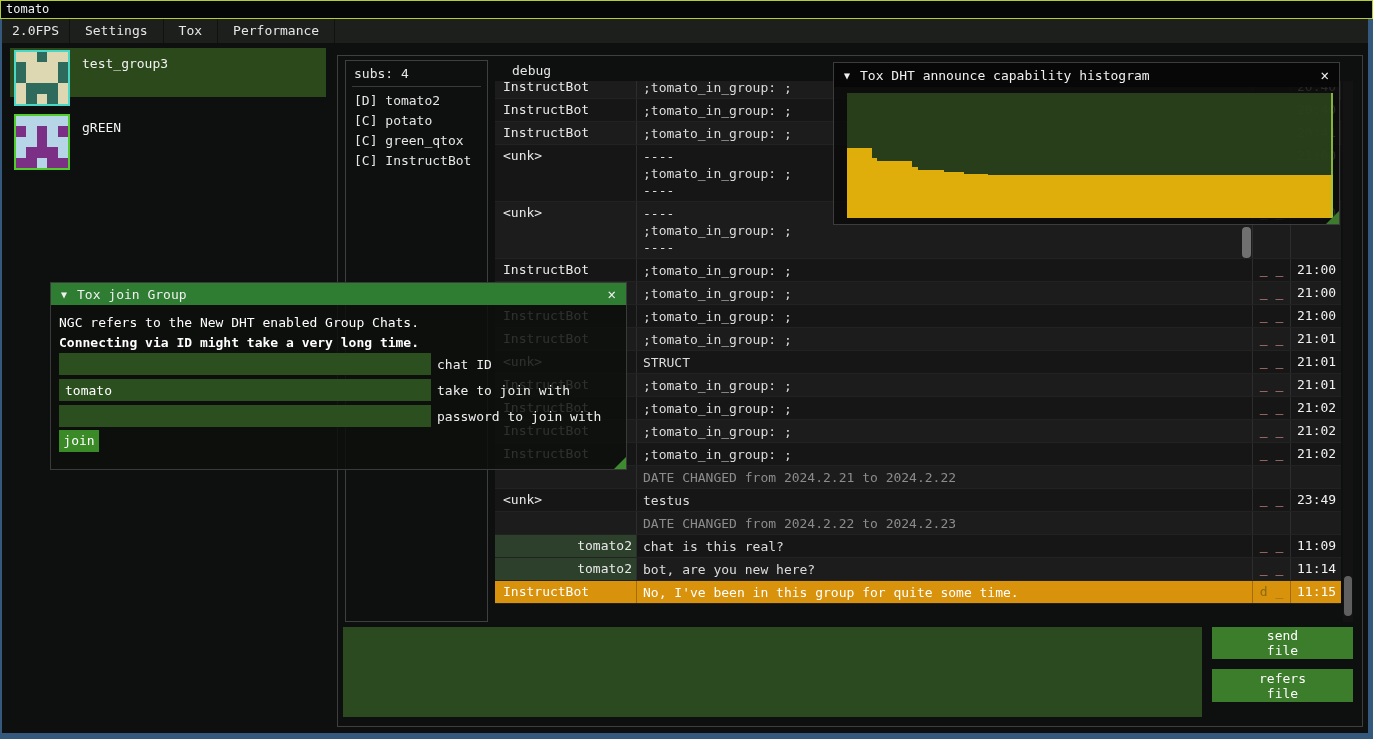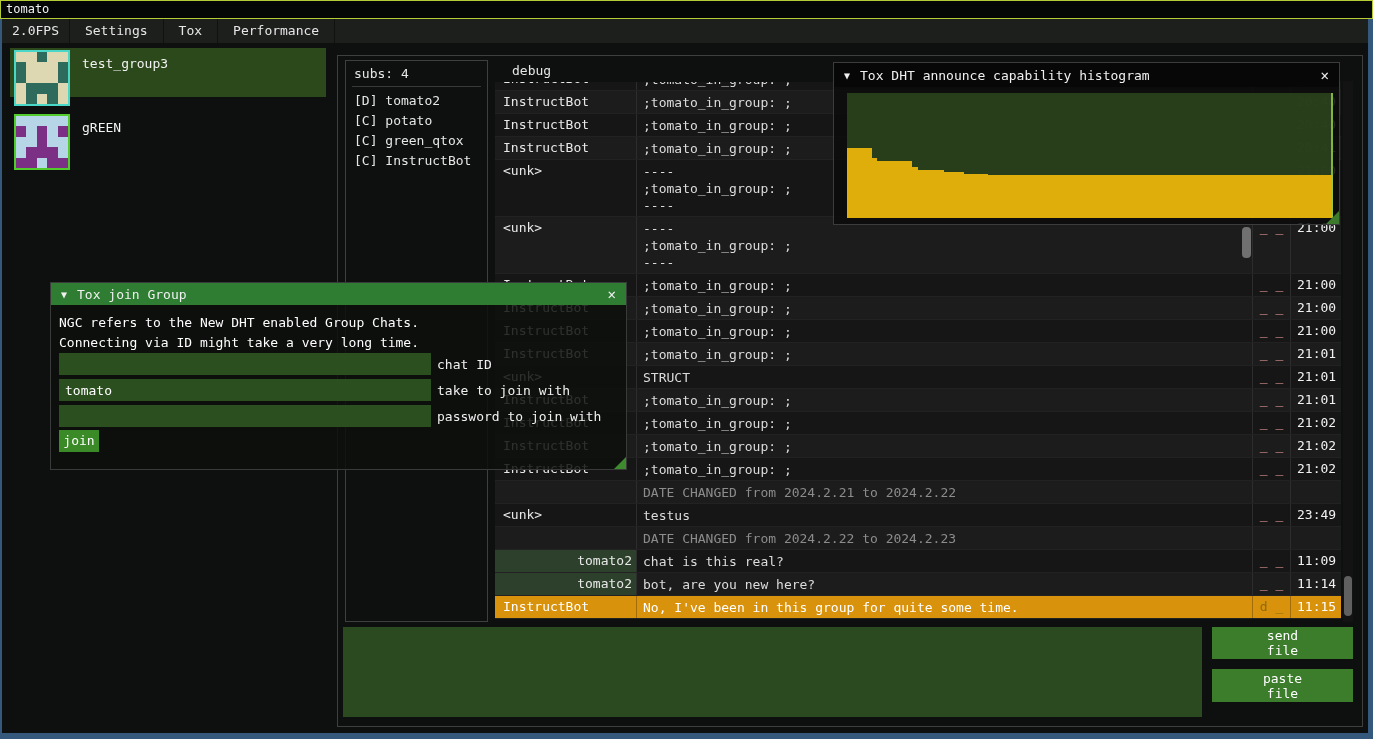--- a/index.html
+++ b/index.html
@@ -38,21 +38,21 @@
   #subs-panel { position:absolute; left:345px; top:60px; width:143px; height:562px;
     border:1px solid #3f3f3f; font-size:13px; }
   #subs-title { position:absolute; left:8px; top:5px; }
   #subs-sep { position:absolute; left:6px; right:6px; top:25px; border-top:1px solid #3a3a3a; }
   #subs-list { position:absolute; left:8px; top:30px; right:2px; line-height:20px; }
 
   
   #chat-tabbar { position:absolute; left:495px; top:60px; width:860px; height:21px;
     background:#0e0f0f; z-index:6; font-size:13px; line-height:21px; }
   #chat-tab { display:inline-block; padding:0 6px; margin-left:11px; }
-  #chat-rows-clip { position:absolute; left:495px; top:82px; width:846px; height:541px;
+  #chat-rows-clip { position:absolute; left:495px; top:67px; width:846px; height:541px;
     overflow:hidden; z-index:5; }
   #chat-rows { margin-top:-14px; }
   .chat-row { display:flex; min-height:23px; border-bottom:1px solid #222; font-size:13px;
     align-items:stretch; }
   .stripe-a { background:#151615; }
   .stripe-b { background:#1b1c1b; }
   .cell-name { width:142px; padding:3px 4px 0 8px; border-right:1px solid #2d2d2d; color:#e8e8e8; }
   .cell-msg  { width:616px; padding:3px 4px 2px 6px; border-right:1px solid #2d2d2d;
     line-height:17px; color:#dcdcdc; }
   .cell-status { width:38px; border-right:1px solid #2d2d2d; color:#fca5a5; padding-top:3px;
@@ -100,21 +100,21 @@
   #plot-axis-line { position:absolute; right:0; top:0; bottom:0; width:2px;
     background:rgba(150,200,70,0.85); }
   .resize-grip { position:absolute; right:0; bottom:0; width:0; height:0;
     border-left:13px solid transparent; border-bottom:13px solid #3e7a2e; }
 
   
   #join-window { position:absolute; left:50px; top:282px; width:577px; height:188px;
     border:1px solid #3a3a3a; background:rgba(13,15,13,0.85); z-index:20; }
   #join-titlebar { height:22px; background:var(--c-join-green); }
   .join-note { position:absolute; left:8px; font-size:13px; color:#ffffff; }
-  #join-note-1 { top:32px; } #join-note-2 { top:52px; }
+  #join-note-1 { top:32px; } #join-note-2 { top:52px;font-weight:bold; }
   .join-field-row { position:absolute; left:8px; display:flex; align-items:center; }
   .join-input { width:372px; height:22px; background:var(--c-field-green); border:none;
     outline:none; color:#fff; font-family:inherit; font-size:13px; padding:0 6px; }
   .join-label { margin-left:6px; font-size:13px; color:#f0f0f0; white-space:nowrap; }
   #join-button { position:absolute; left:8px; top:147px; width:40px; height:22px;
     background:var(--c-btn-green); color:#fff; font-size:13px; text-align:center;
     line-height:22px; cursor:default; }
   #join-grip { border-left:12px solid transparent; border-bottom:12px solid #3e8a2e; }
 </style>
 </head>
@@ -390,21 +390,21 @@
     <div id="chat-scrollbar-thumb"></div>
   </div>
   <div id="mini-scrollbar-thumb"></div>
 
   <textarea id="chat-input" value="" style=""></textarea>
   <div id="send-file-btn" class="file-btn">
     <span>send</span>
     <span>file</span>
   </div>
   <div id="paste-file-btn" class="file-btn">
-    <span>paste</span>
+    <span>refers</span>
     <span>file</span>
   </div>
 
   <div id="histogram-window">
     <div id="histogram-titlebar" class="win-titlebar">
       <span class="collapse-arrow">▼</span>
       <span class="win-title">Tox DHT announce capability histogram</span>
       <span class="win-close">✕</span>
     </div>
     <div id="histogram-plot">

